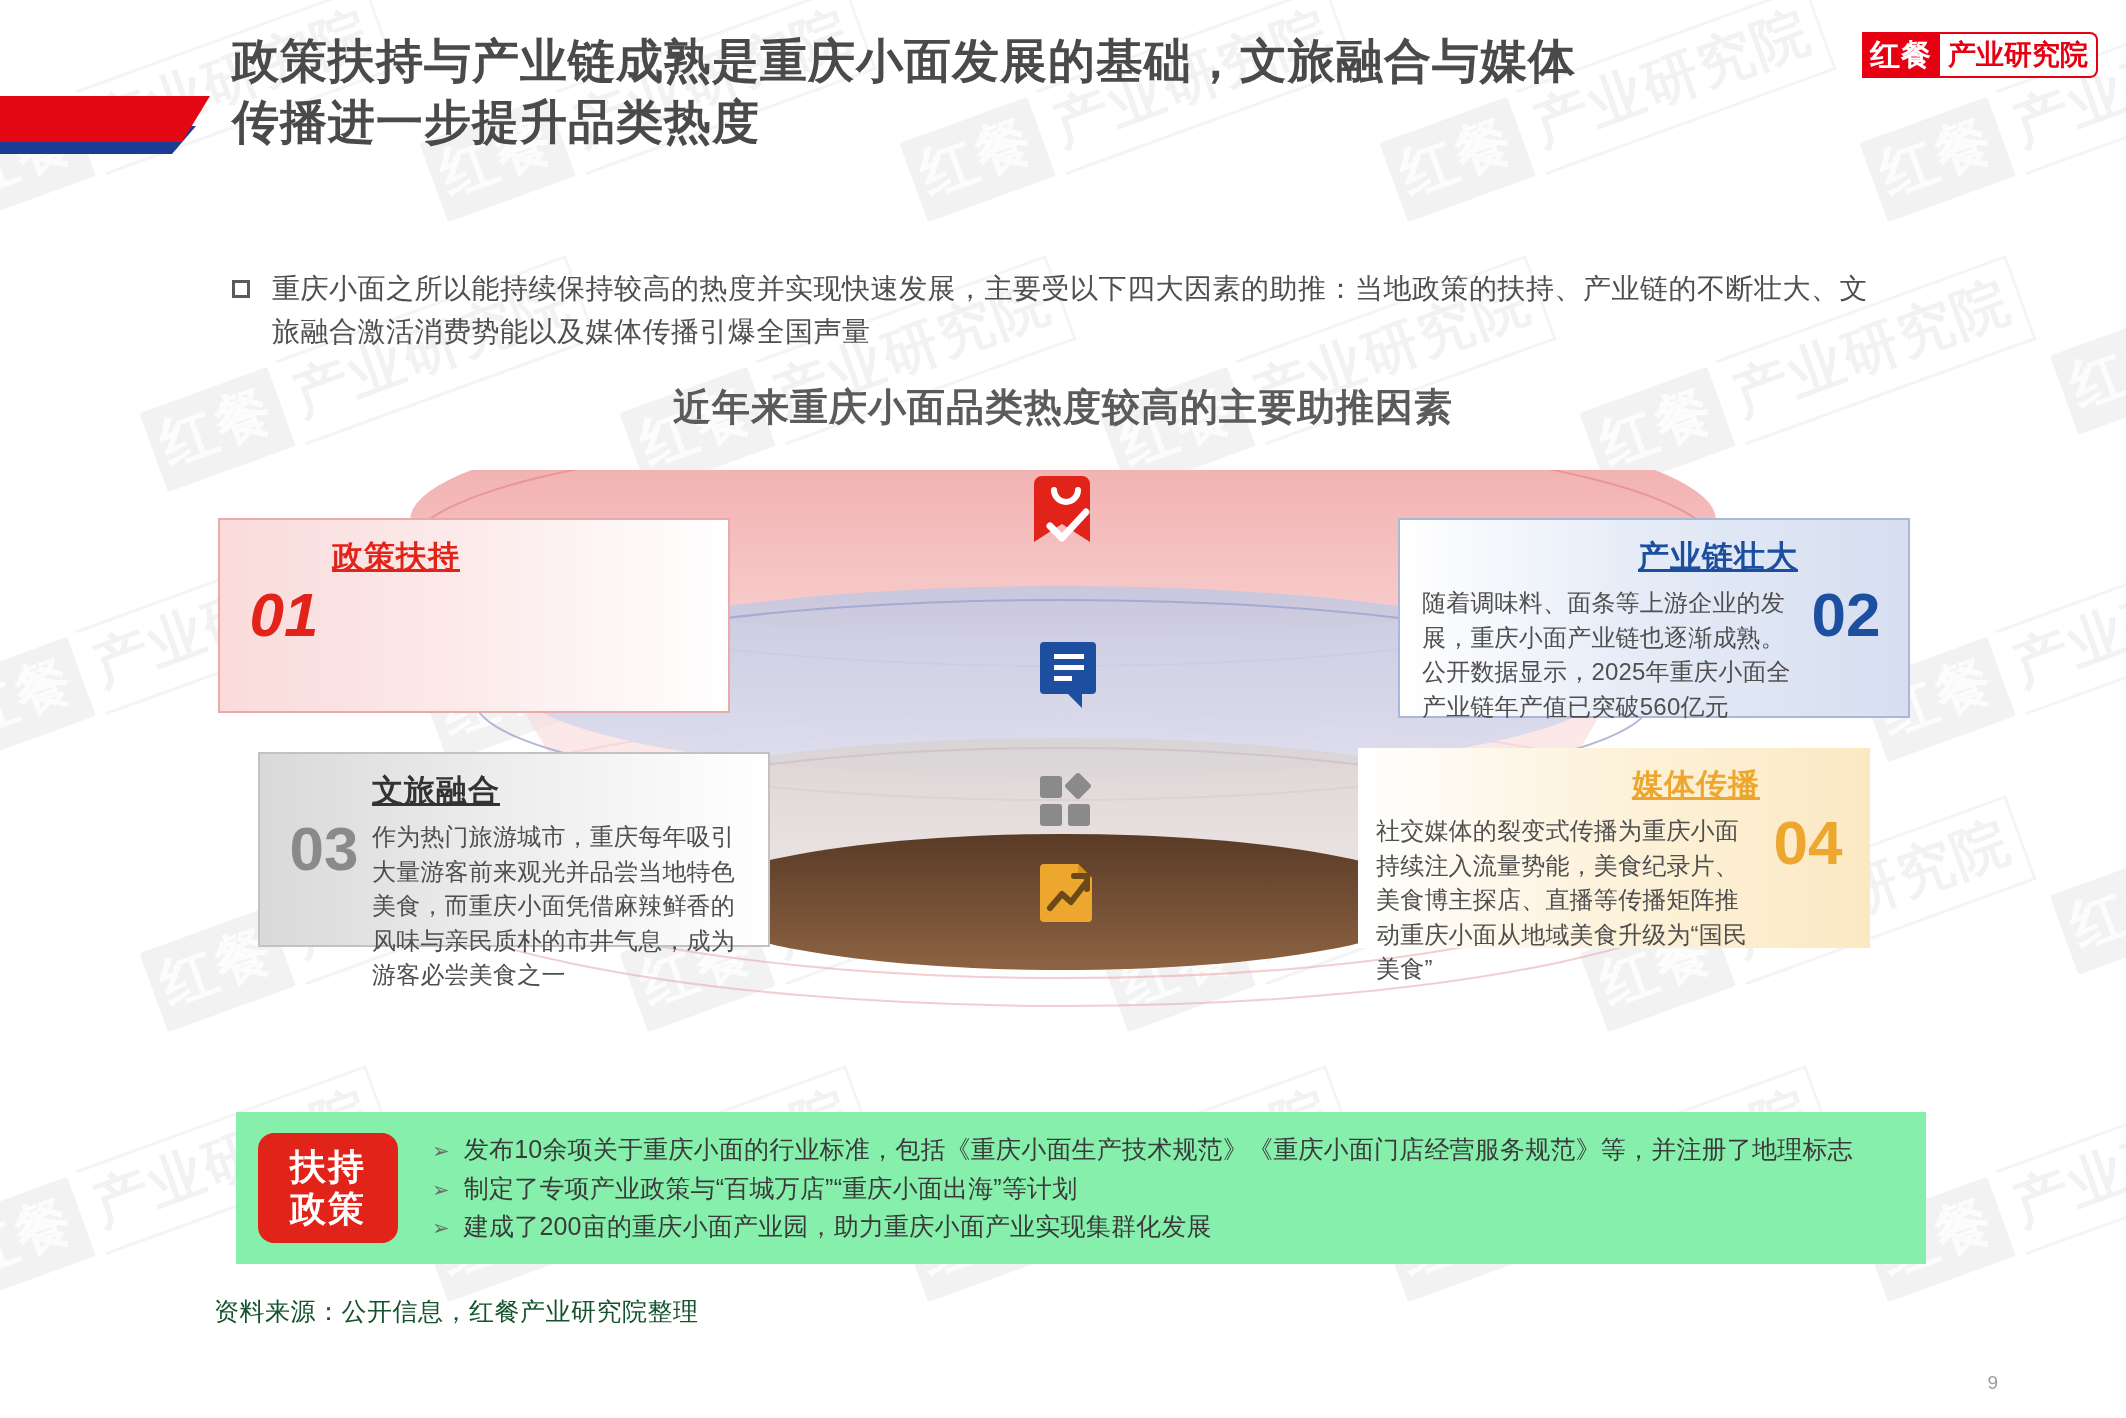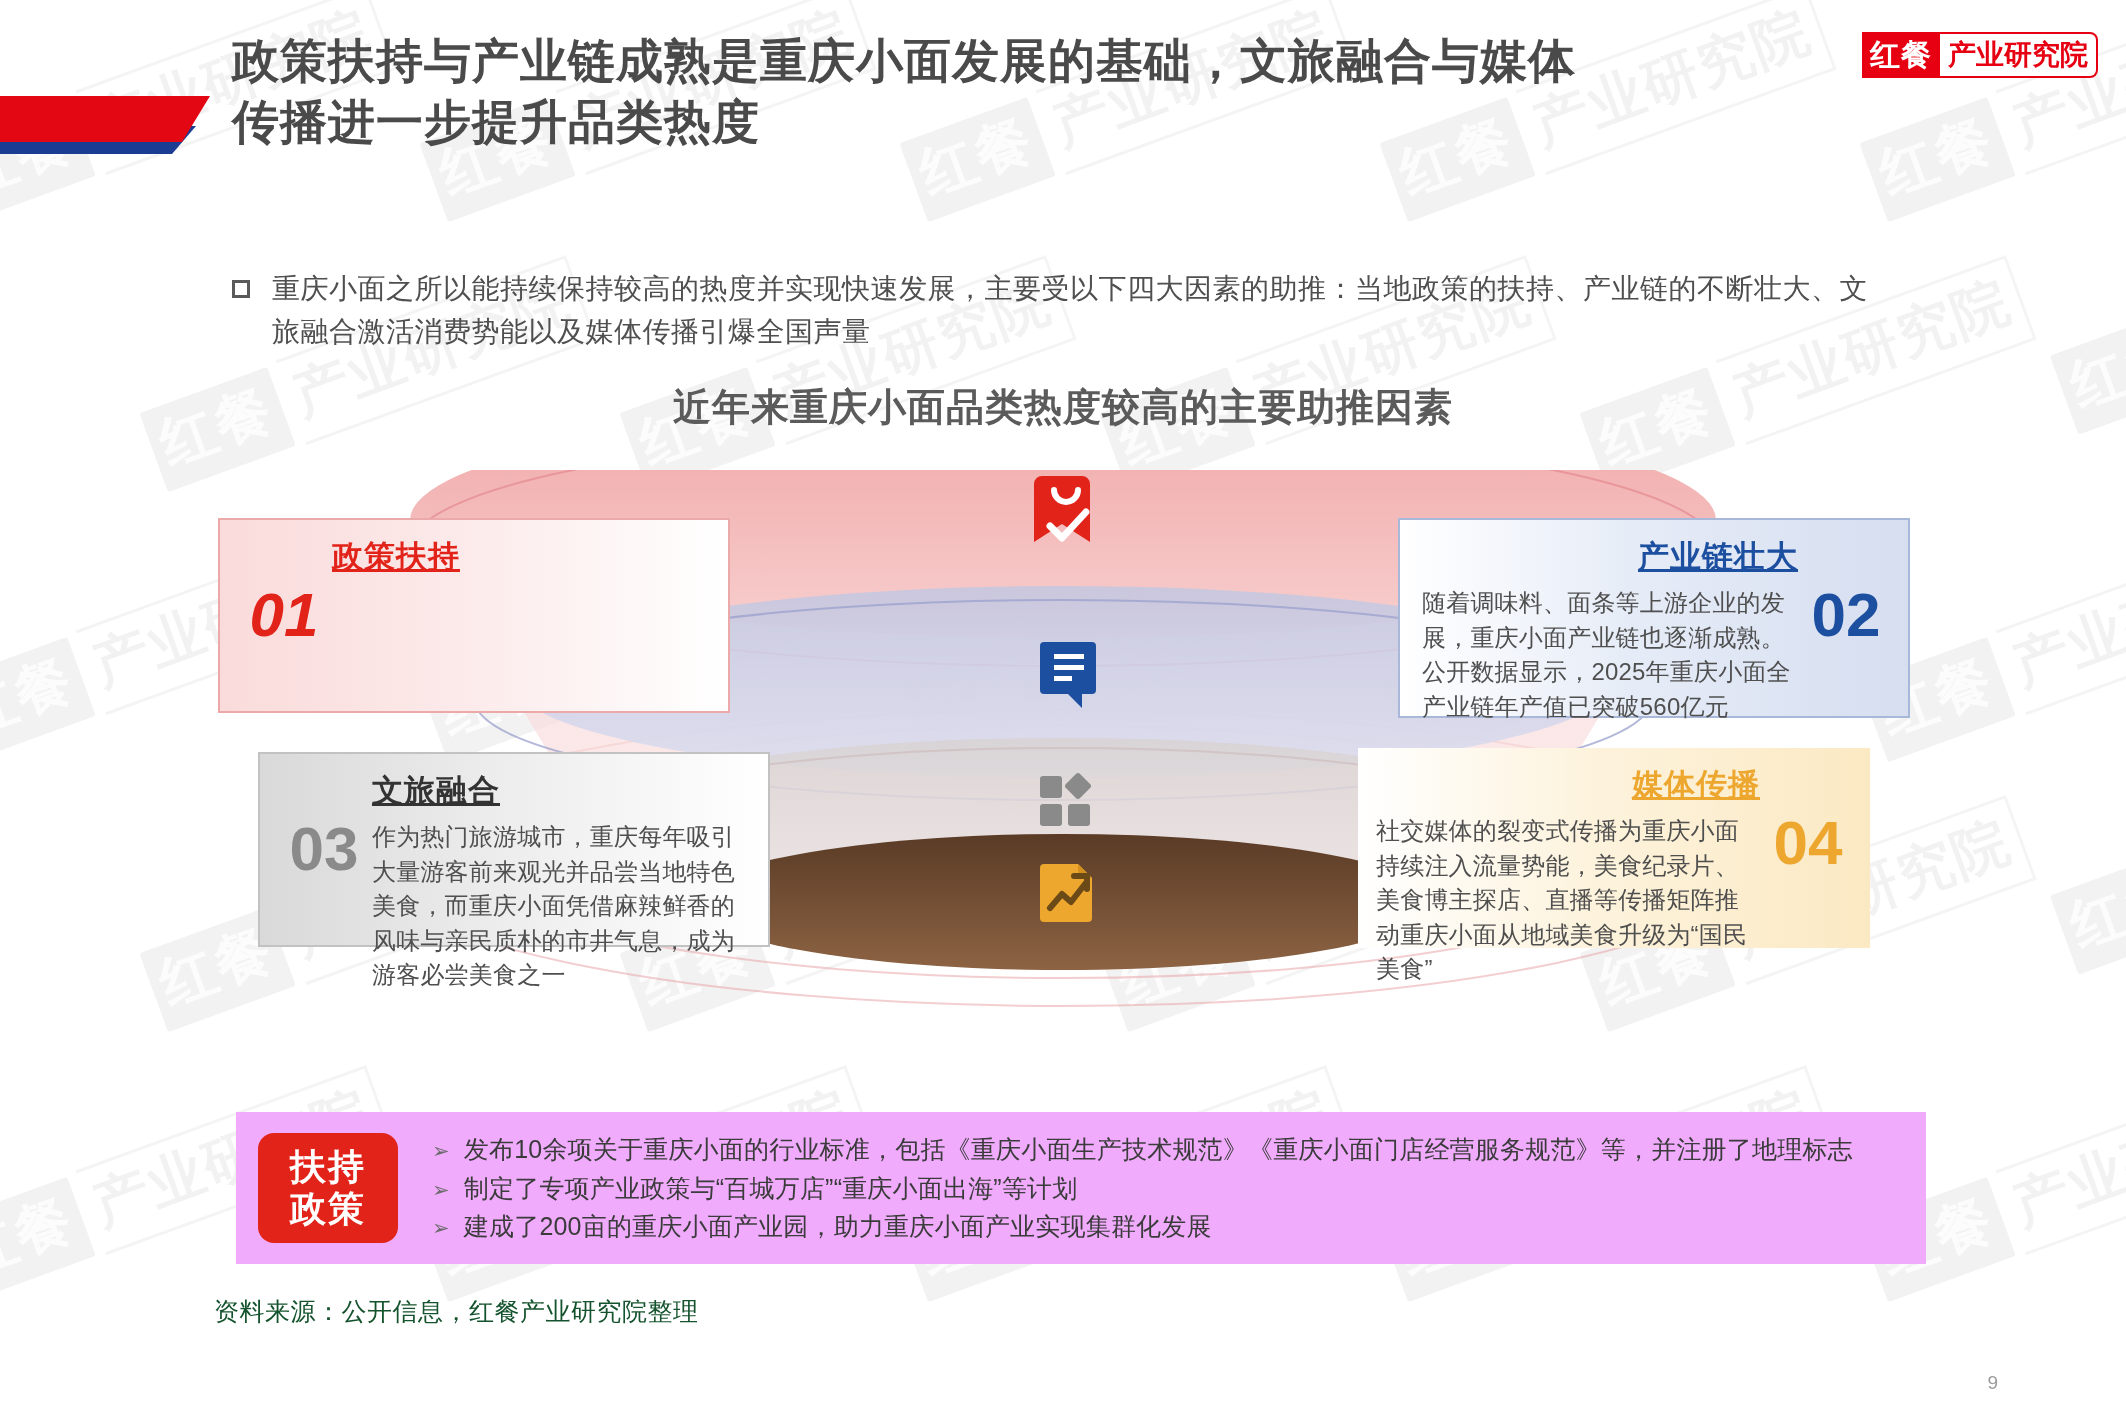--- a/index.html
+++ b/index.html
@@ -150,21 +150,21 @@
     padding: 16px 14px 14px 18px;
     align-items: flex-start;
   }
   #card4 .num { color: #eda62e; padding-top: 48px; width: 96px; order: 2; }
   #card4 .ctitle { color: #eda62e; text-align: right; }
   #card4 .body { order: 1; }
 
   
   .policy-panel {
     position: absolute; left: 236px; top: 1112px; width: 1690px; height: 152px;
-    background: #f0abfc; z-index: 7;
+    background: #86efac; z-index: 7;
     display: flex; align-items: center; padding-left: 22px;
   }
   .policy-badge {
     width: 140px; height: 110px; border-radius: 16px; background: #e2231a;
     color: #ffffff; font-size: 36px; font-weight: 700; line-height: 1.18;
     display: flex; flex-direction: column; align-items: center; justify-content: center;
     flex: 0 0 auto; letter-spacing: 2px;
   }
   .policy-list { margin-left: 34px; display: flex; flex-direction: column; gap: 6px; }
   .policy-list li {

